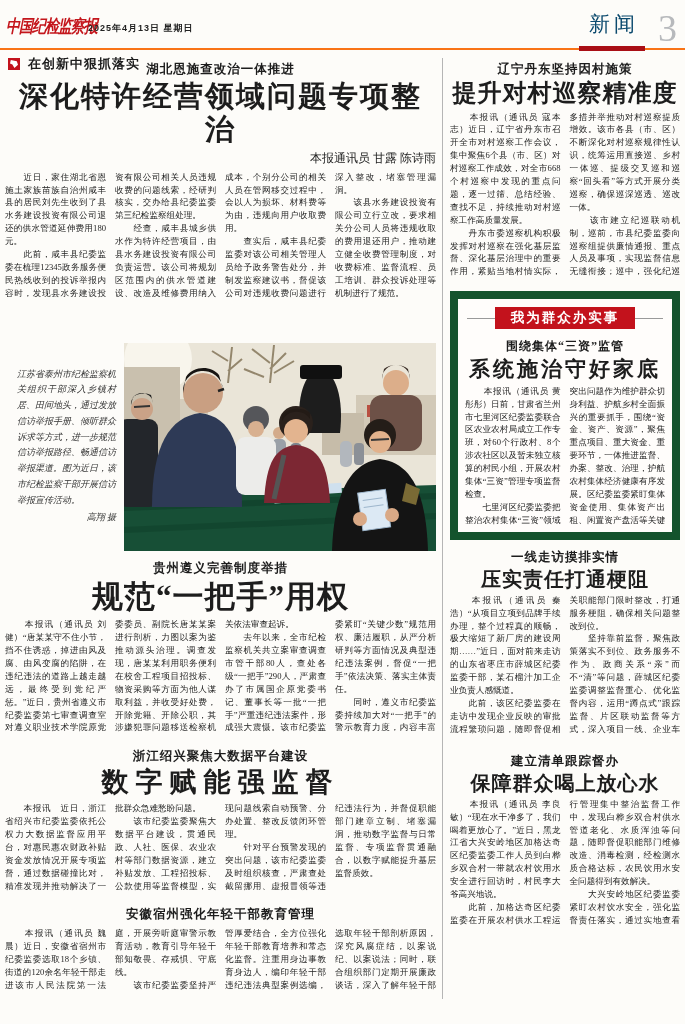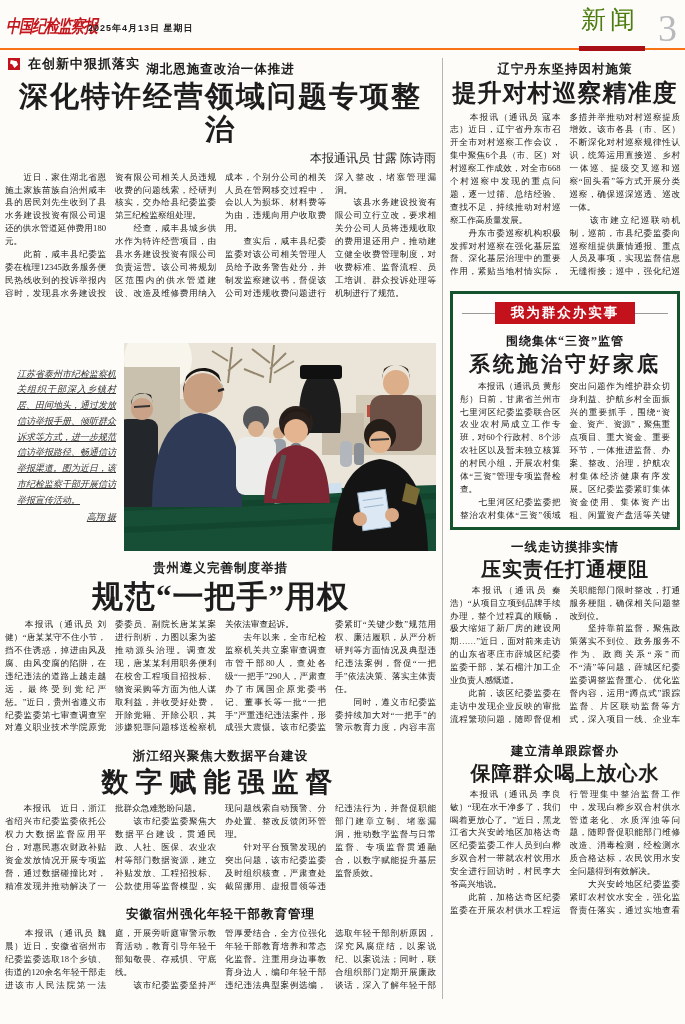--- a/index.html
+++ b/index.html
@@ -4,21 +4,21 @@
 <style>
   html,body{margin:0;padding:0;background:#888;}
   .page{position:relative;width:685px;height:1024px;margin:0 auto;background:#fdfcf9;
         font-family:"Liberation Serif","DejaVu Serif",serif;color:#1d1d1d;overflow:hidden;box-sizing:border-box;}
   
   .hdr{position:relative;height:48px;border-bottom:2px solid #f97316;padding:0 6px;}
   .masthead{position:absolute;left:6px;top:16px;font-size:14px;font-weight:900;font-style:italic;
             color:#c4161c;letter-spacing:-1px;transform:scaleY(1.25);transform-origin:left top;}
   .hdr-date{position:absolute;left:88px;top:22px;font-size:9px;font-weight:bold;color:#222;
             font-family:"Liberation Sans",sans-serif;letter-spacing:1px;}
-  .section-name{position:absolute;right:46px;top:3px;font-size:25px;letter-spacing:4px;color:#4d7c0f;}
+  .section-name{position:absolute;right:46px;top:10px;font-size:21px;letter-spacing:4px;color:#0c4a6e;}
   .section-bar{position:absolute;right:40px;bottom:-3px;width:66px;height:5px;background:#a90f16;}
   .page-num{position:absolute;right:8px;top:6px;font-size:38px;color:#b7b9bc;font-weight:400;}
   
   .banner{display:flex;align-items:center;gap:8px;margin:6px 0 0 8px;height:16px;}
   .flag-icon{width:12px;height:12px;background:#c3121c;position:relative;flex:0 0 auto;}
   .flag-icon::after{content:"";position:absolute;left:2px;top:2px;width:8px;height:8px;background:#fff;
                     clip-path:polygon(10% 0,85% 15%,100% 60%,55% 100%,30% 55%,0 45%);}
   .banner-text{font-size:13px;font-weight:bold;letter-spacing:1px;}
   
   .main{display:flex;padding:0 5px;margin-top:-14px;}
@@ -34,25 +34,25 @@
   .hl-r{font-size:24px;letter-spacing:1px;}
   .hl-m{font-size:20px;letter-spacing:1px;}
   .byline{text-align:right;font-size:12px;color:#222;margin:3px 0 4px;}
   .body{font-size:8.6px;line-height:1.5;text-align:justify;color:#232323;
         white-space:pre-line;overflow:hidden;column-gap:9px;}
   .cols4{column-count:4;}
   .cols2{column-count:2;}
   
   .photo-row{display:flex;margin-top:4px;height:208px;}
   .photo-caption{width:122px;box-sizing:border-box;padding:24px 8px 0 12px;font-size:9px;
-                 line-height:1.75;font-style:italic;color:#333;text-align:justify;text-decoration:underline;}
+                 line-height:1.75;font-style:italic;color:#333;text-align:justify;}
   .photo-credit{text-align:right;margin-top:2px;font-style:italic;font-size:9px;}
   .photo-frame{flex:1;}
   
-  .feature{border:3px solid #14532d;margin-top:8px;padding:6px 7px 4px;background:#fffdfb;}
+  .feature{border:8px solid #14532d;margin-top:8px;padding:6px 7px 4px;background:#fffdfb;}
   .feature-label-row{position:relative;text-align:center;height:22px;margin-top:2px;}
   .feature-label-row::before{content:"";position:absolute;left:2px;right:2px;top:11px;border-top:1px solid #9a9a9a;}
   .feature-label{position:relative;display:inline-block;background:#c3121c;color:#fff;
                  font-size:13.5px;font-weight:bold;letter-spacing:2px;padding:2px 16px;z-index:1;}
   .feature .kicker{margin-top:9px;font-size:12px;}
   .feature .headline{font-size:21px;letter-spacing:3px;}
   .feature .body{margin-top:4px;}
   .spacer6{height:6px;}
 </style>
 </head>

